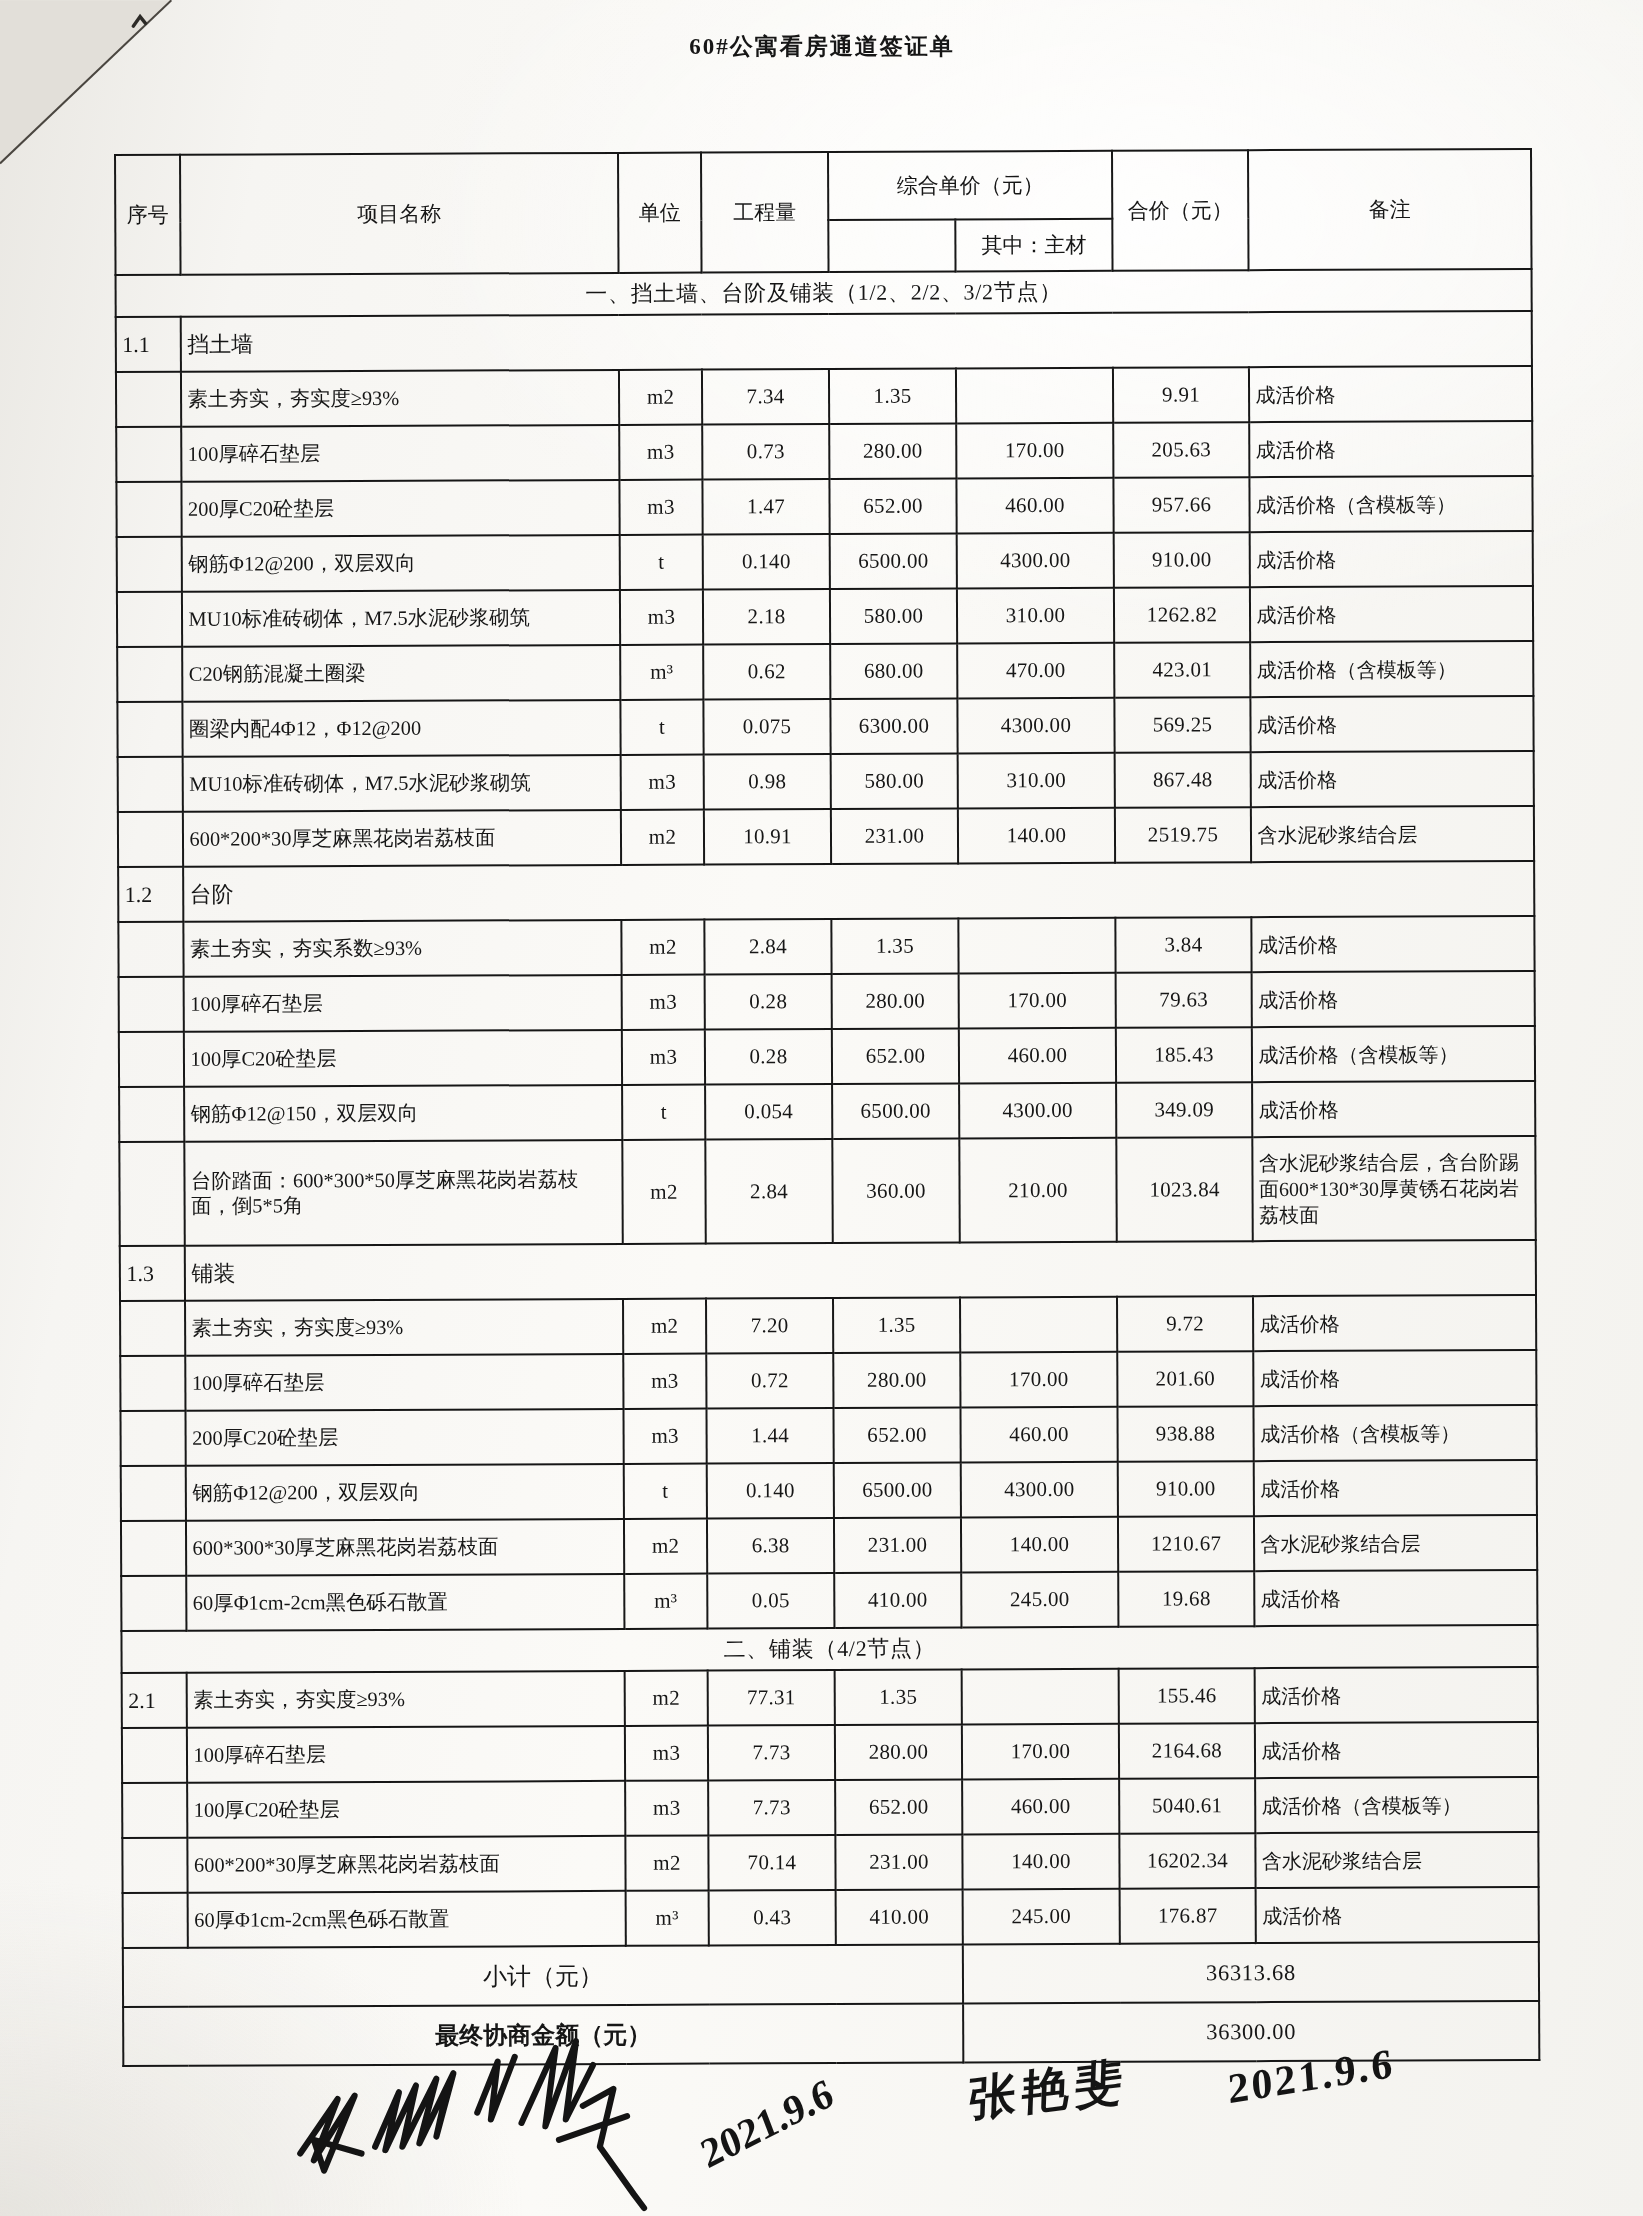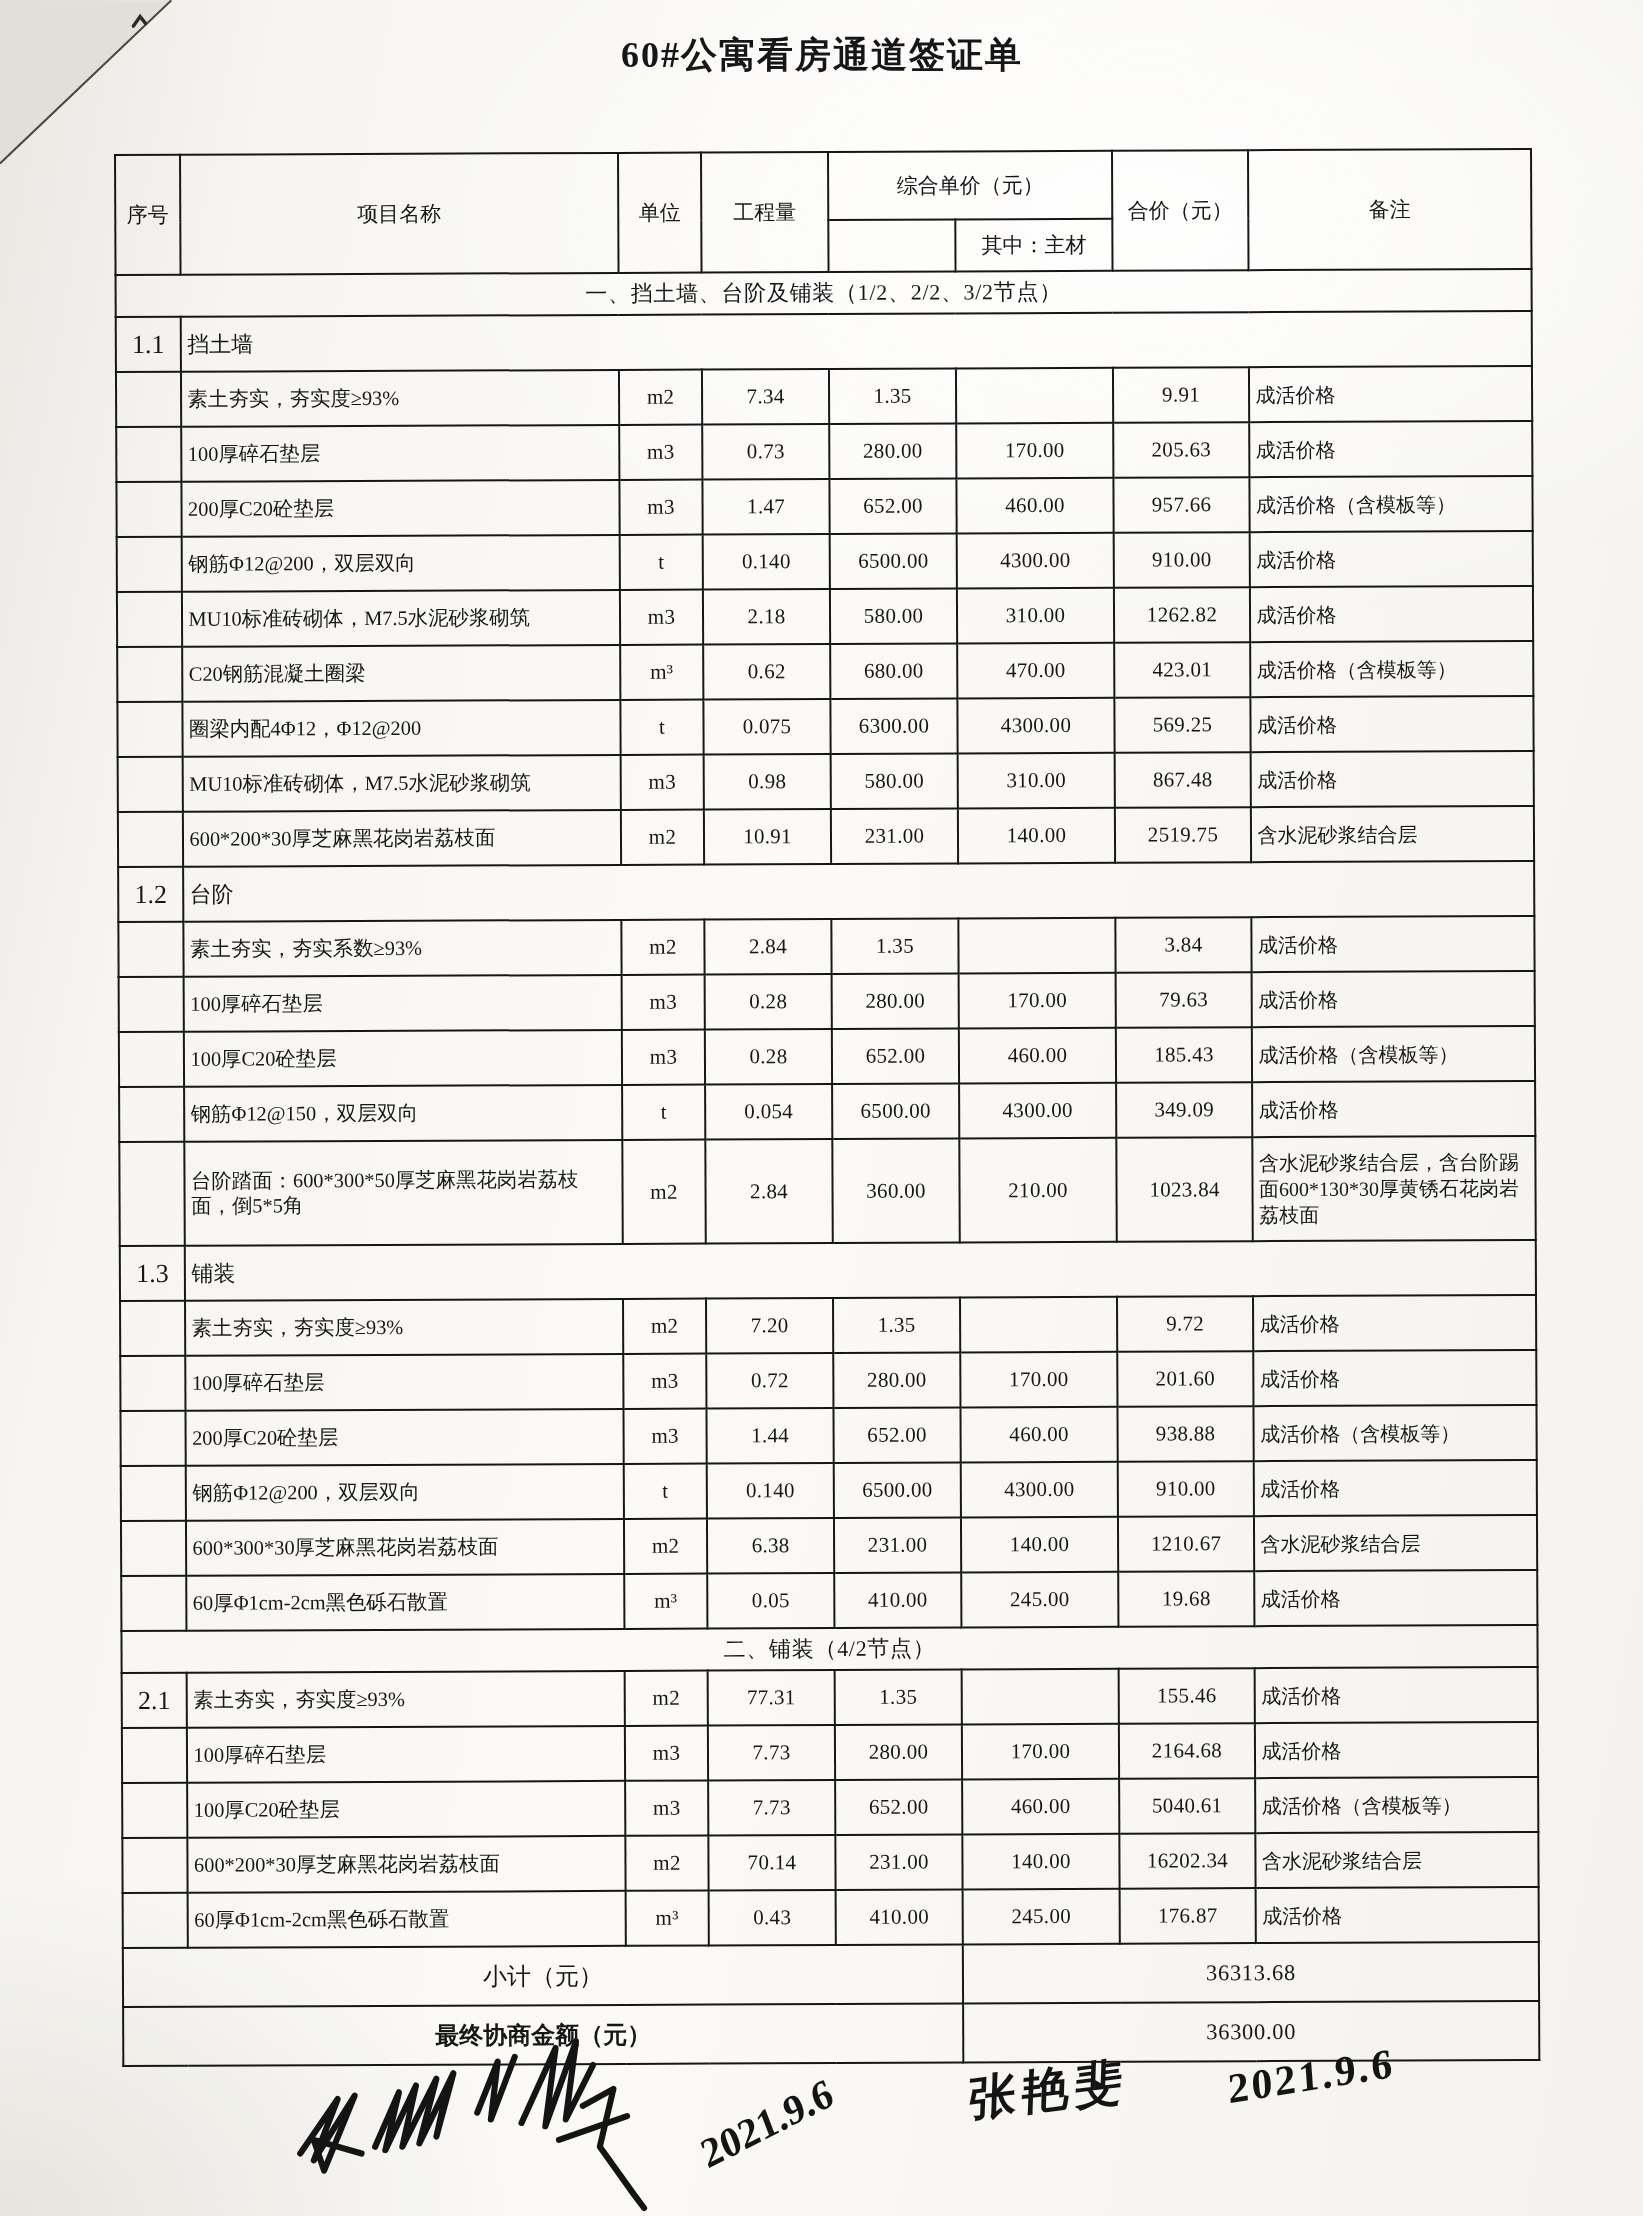--- a/index.html
+++ b/index.html
@@ -10,21 +10,21 @@
     background:
       radial-gradient(1227px 682px at 70% 10%, rgba(255,255,255,.9) 0%, rgba(255,255,255,0) 60%),
       radial-gradient(954px 613px at 0% 100%, rgba(210,206,198,.45) 0%, rgba(210,206,198,0) 55%),
       linear-gradient(100deg,#e9e7e2 0%,#f6f5f2 14%,#fbfaf7 45%,#f3f2ee 100%);
   }
   
   .fold-svg{position:absolute;top:0;left:0;}
   
   .title{
     position:absolute;top:31px;left:0;width:1644px;text-align:center;
-    font-size:36px;font-weight:700;letter-spacing:2px;
+    font-size:23px;font-weight:700;letter-spacing:2px;
   }
   
   table.sheet{
     position:absolute;left:114px;top:151px;width:1415px;
     border-collapse:collapse;table-layout:fixed;
     transform:rotate(-0.25deg);transform-origin:50% 0;
   }
   table.sheet td, table.sheet th{
     border-left:2px solid #181818;border-right:2px solid #181818;
     border-top:2.7px solid #161616;border-bottom:2.7px solid #161616;
@@ -33,21 +33,21 @@
   }
   tr.r-head1{height:68px;}
   tr.r-head2{height:52px;}
   tr.r-banner{height:42px;}
   tr.r-section{height:55px;}
   tr.r-item{height:55px;}
   tr.r-item.tall{height:104px;}
   tr.r-subtotal, tr.r-final{height:59px;}
   th.c-head{font-size:21px;text-align:center;font-weight:600;}
   td.c-banner{font-size:22px;font-weight:700;text-align:center;letter-spacing:0.7px;}
-  td.c-no{font-size:26px;text-align:center;padding:2.7px 1.4px;}
+  td.c-no{font-size:22px;padding:2.7px 1.4px;}
   td.c-section-name{font-size:22px;font-weight:700;text-align:left;padding-left:8.2px;}
   td.c-name{font-size:20.4px;text-align:left;padding-left:8.2px;line-height:1.25;}
   td.c-num{font-size:21px;text-align:center;letter-spacing:0.3px;}
   td.c-remark{font-size:20px;text-align:left;padding-left:8.2px;line-height:1.3;}
   td.c-sum-label{font-size:24px;text-align:center;}
   tr.r-final td.c-sum-label{font-weight:700;}
   td.c-sum-value{font-size:22.5px;text-align:center;letter-spacing:0.7px;}
   
   .sig-area{position:absolute;left:0;top:2017px;width:1644px;height:199px;}
   .sig-scribble{position:absolute;left:273px;top:6.8px;}

